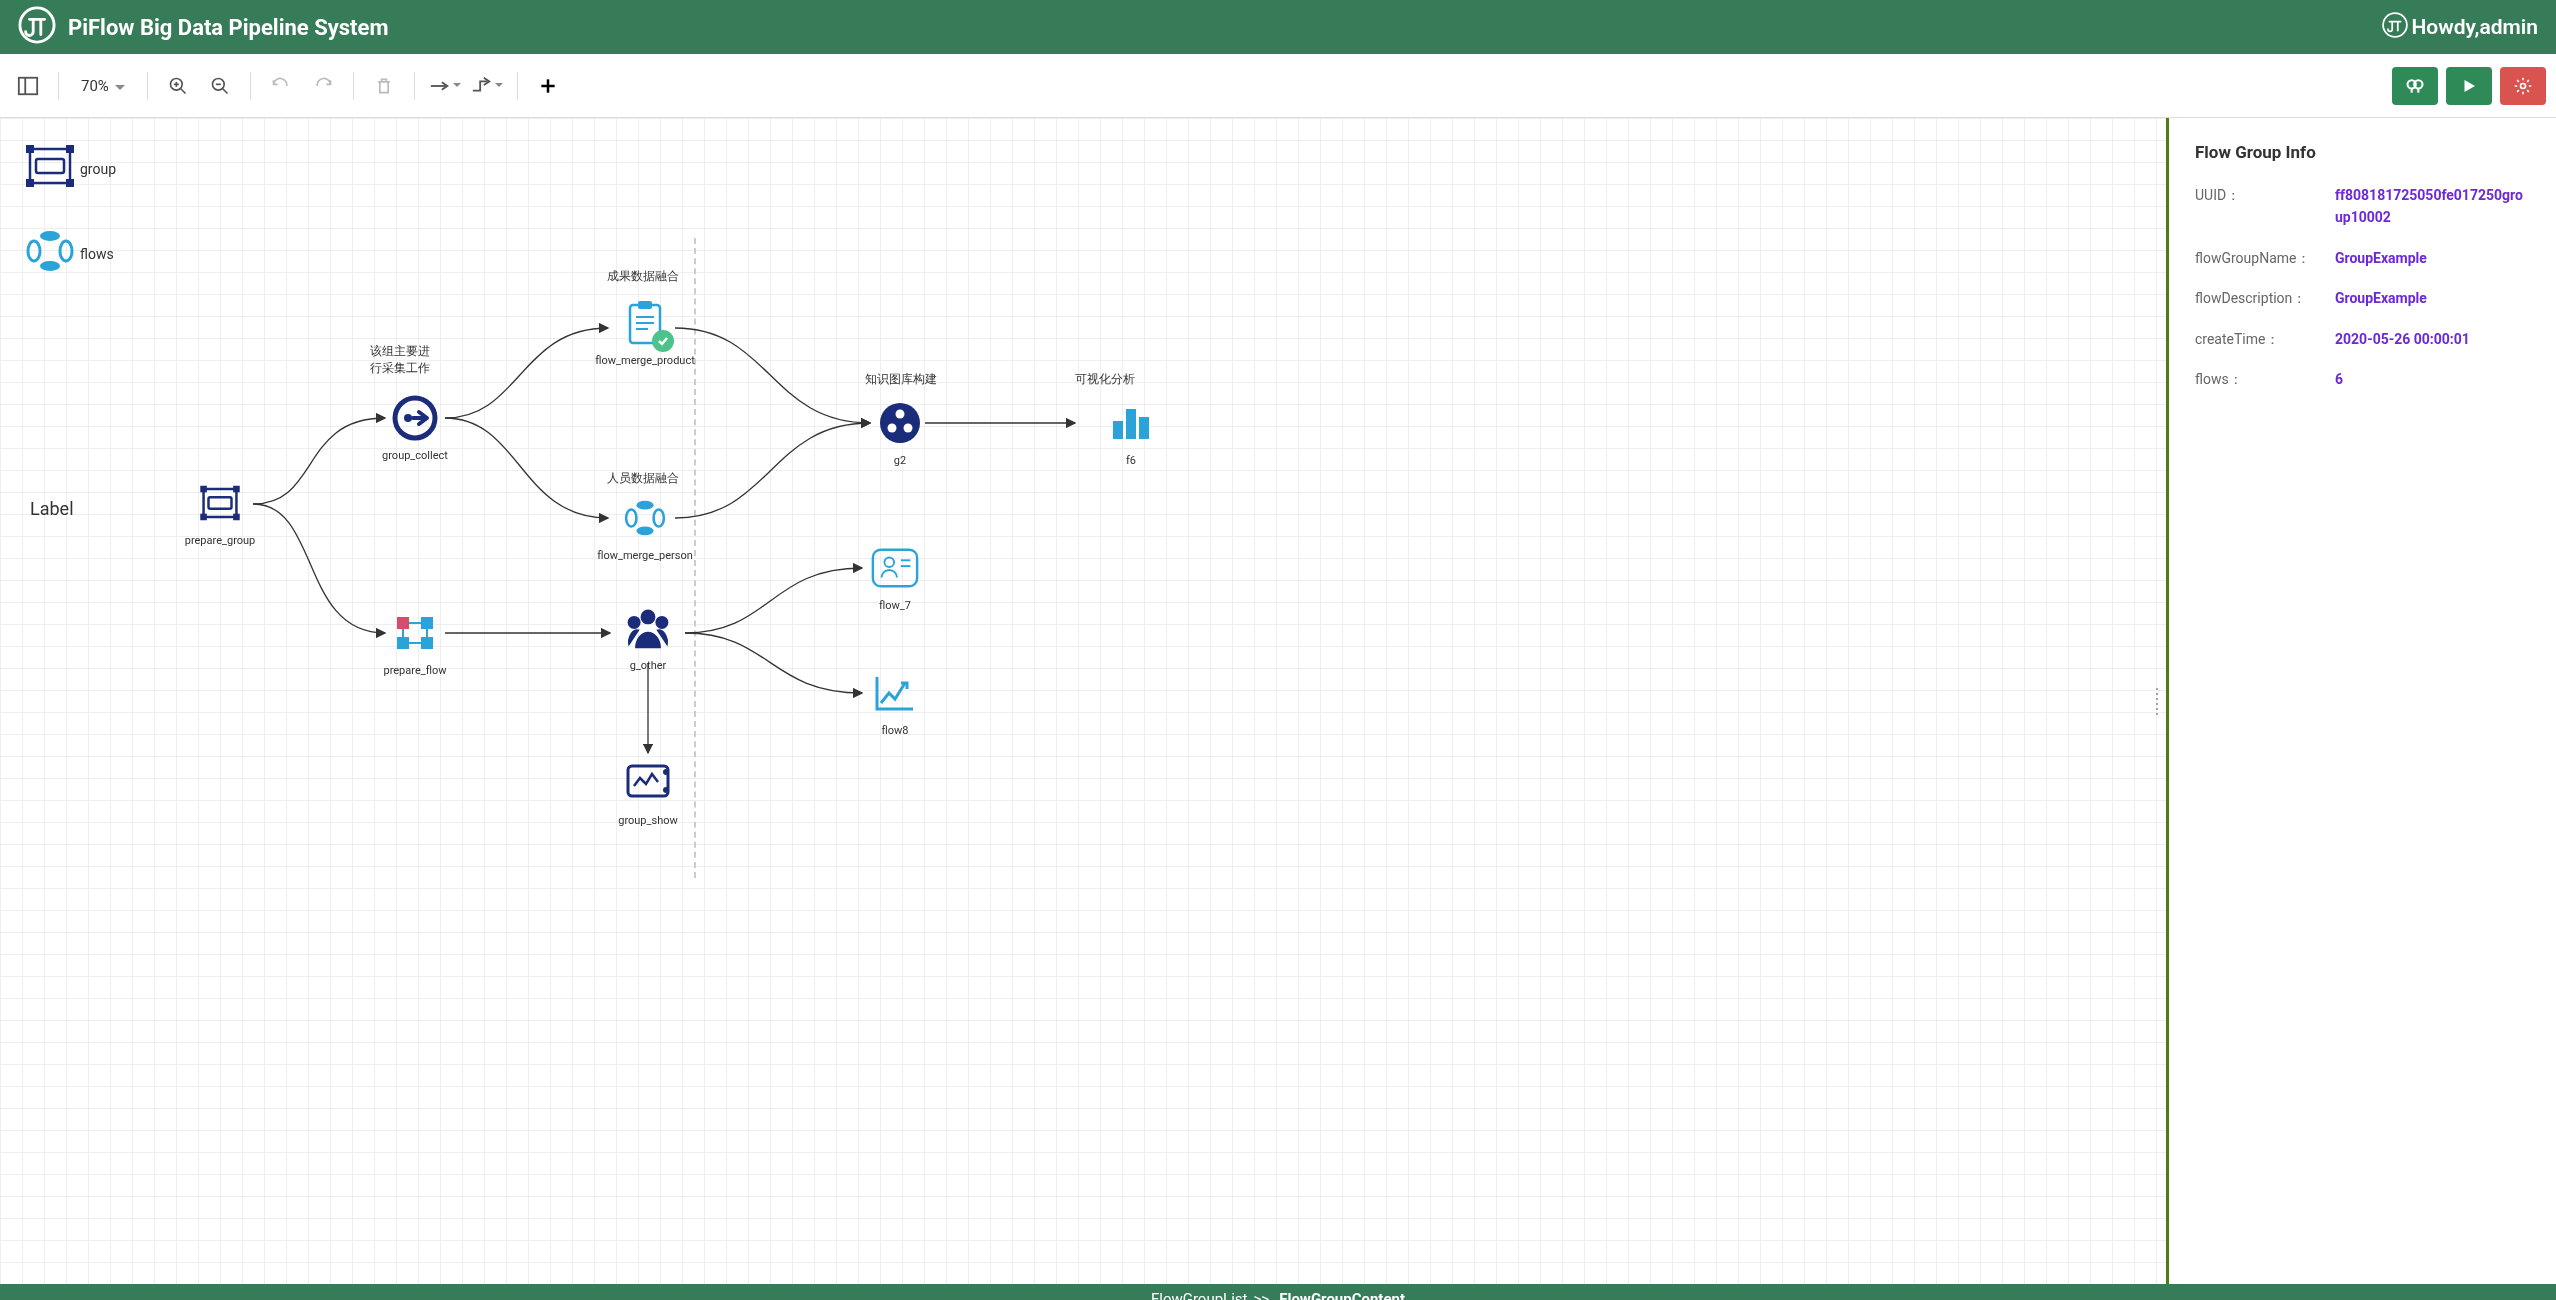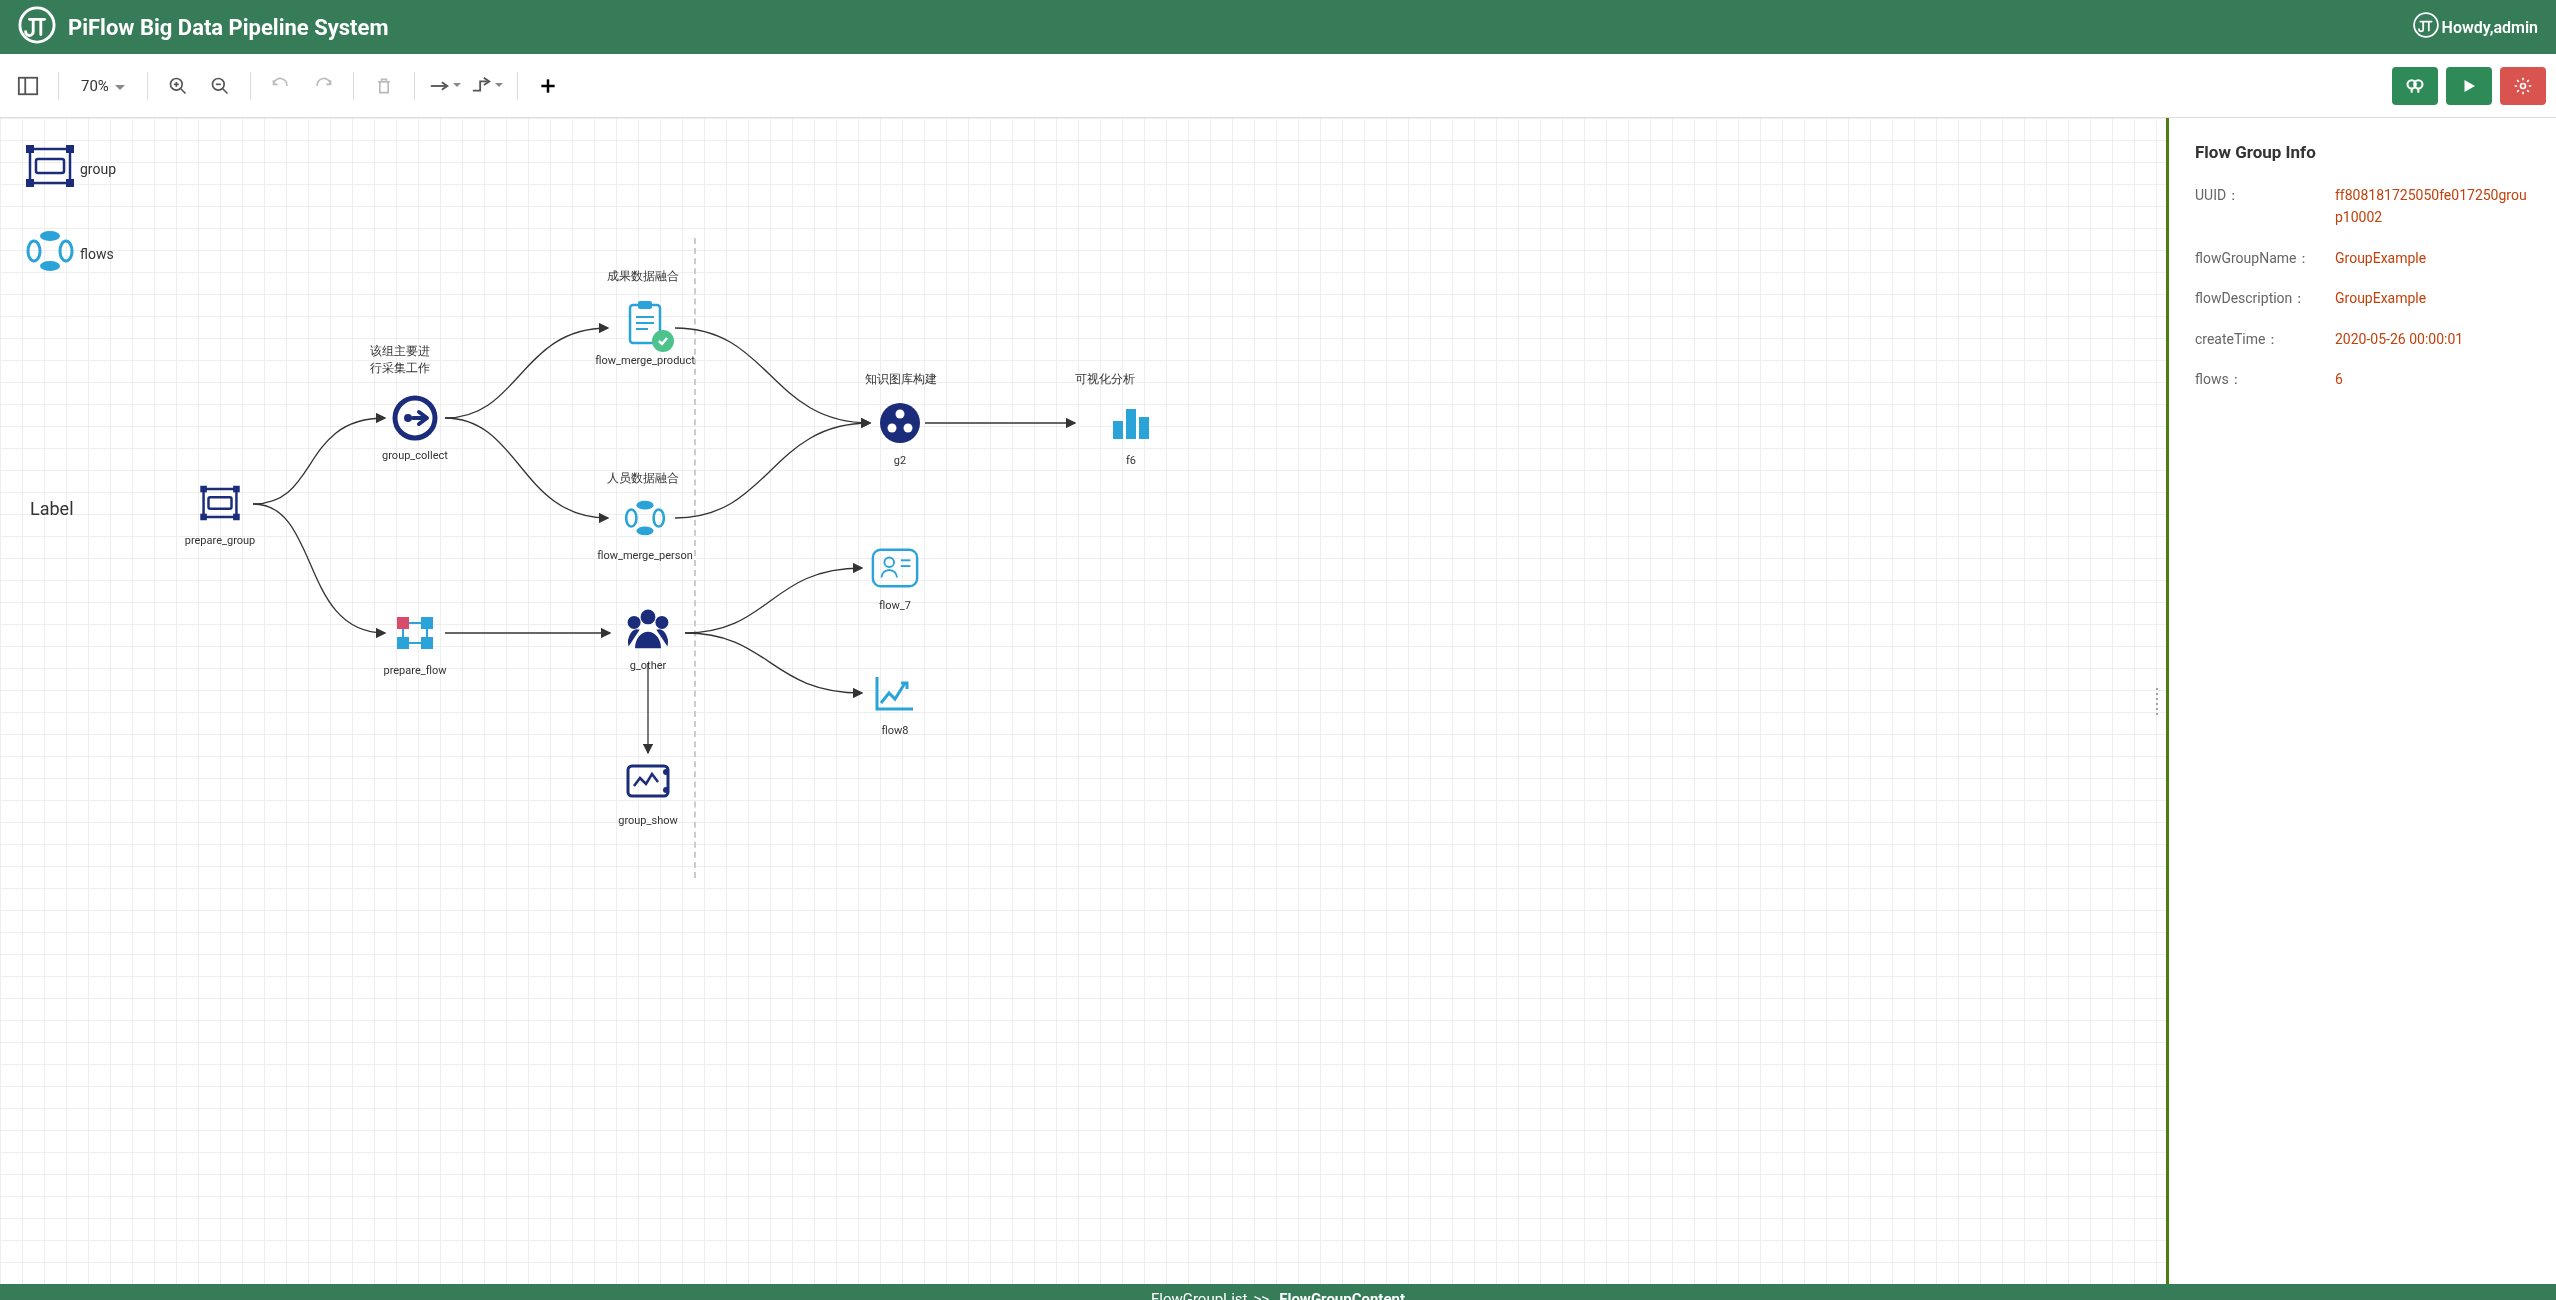--- a/index.html
+++ b/index.html
@@ -4,21 +4,21 @@
 <style>
 * { margin: 0; padding: 0; box-sizing: border-box; }
 body { font-family: -apple-system, BlinkMacSystemFont, "Segoe UI", Roboto, Arial, sans-serif; background: #fff; overflow: hidden; }
 
 
 .header { height: 54px; background: #367c59; display: flex; align-items: center; padding: 0 18px; color: #fff; }
 .logo-wrap { display: flex; align-items: center; gap: 12px; }
 .logo { width: 38px; height: 38px; }
 .app-title { font-size: 22px; font-weight: 700; }
 .header-spacer { flex: 1; }
-.user-wrap { display: flex; align-items: center; gap: 2px; font-size: 16px; font-weight: 600; }
+.user-wrap { display: flex; align-items: center; gap: 2px; font-size: 21px; font-weight: 600; }
 .user-icon { width: 28px; height: 28px; }
 
 
 .toolbar { height: 64px; border-bottom: 1px solid #ddd; display: flex; align-items: center; padding: 0 10px; gap: 6px; background: #fff; }
 .tb-btn { width: 36px; height: 36px; display: flex; align-items: center; justify-content: center; cursor: pointer; color: #555; border-radius: 3px; }
 .tb-sep { width: 1px; height: 28px; background: #ddd; margin: 0 6px; }
 .zoom-display { padding: 0 10px; font-size: 15px; color: #333; display: flex; align-items: center; gap: 6px; cursor: pointer; }
 .tb-right { margin-left: auto; display: flex; gap: 8px; }
 .action-btn { width: 46px; height: 38px; border-radius: 4px; display: flex; align-items: center; justify-content: center; cursor: pointer; }
 .action-green { background: #2e8b57; }
@@ -49,21 +49,21 @@
 
 
 .drag-handle { position: absolute; right: 2px; top: 50%; transform: translateY(-50%); width: 8px; height: 30px; cursor: col-resize; display: flex; flex-direction: column; justify-content: space-around; }
 .drag-handle div { width: 2px; height: 2px; background: #888; border-radius: 50%; }
 
 
 .info-panel { width: 390px; border-left: 3px solid #4d7c0f; padding: 24px 26px; background: #fff; overflow-y: auto; }
 .info-title { font-size: 17px; font-weight: 700; color: #333; margin-bottom: 22px; }
 .info-row { display: flex; font-size: 14px; color: #333; margin-bottom: 18px; line-height: 1.6; }
 .info-key { width: 140px; color: #666; flex-shrink: 0; }
-.info-val { font-weight: 400; color: #c2410c; word-break: break-all; }
+.info-val { font-weight: 700; color: #6d28d9; word-break: break-all; }
 
 
 .breadcrumb { height: 30px; background: #367c59; color: #fff; display: flex; align-items: center; justify-content: center; font-size: 15px; }
 .breadcrumb .bold { font-weight: 700; margin-left: 4px; }
 
 
 .edges { position: absolute; top: 0; left: 0; width: 100%; height: 100%; pointer-events: none; }
 
 
 .divider { position: absolute; border-left: 2px dashed #ccc; }

